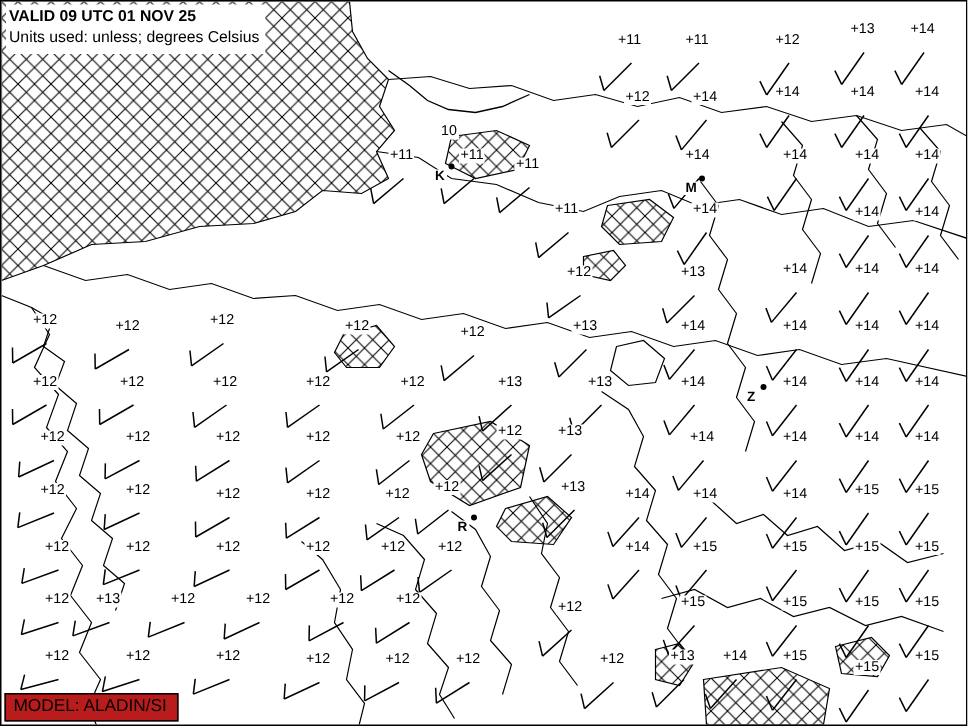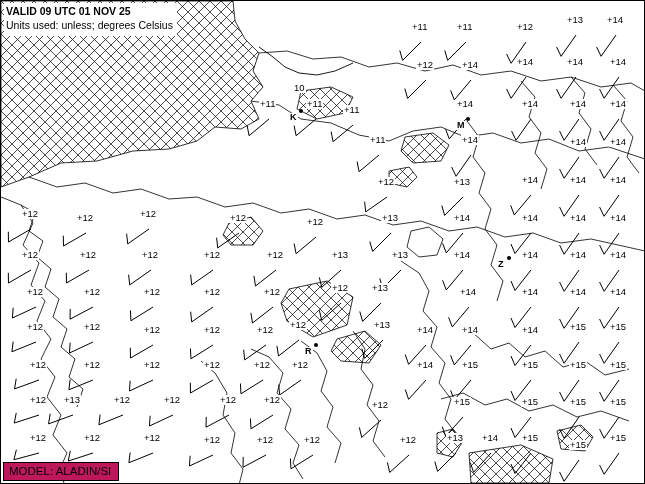--- a/index.html
+++ b/index.html
@@ -42,21 +42,21 @@
     font-size: 10.5px;
   }
   .hdr-bold {
     font-weight: bold;
   }
   .model-block {
     position: absolute;
     left: 2px;
     bottom: 2px;
     z-index: 20;
-    background: #be185d;
+    background: #b91c1c;
     border: 1px solid #000;
     padding: 2px 7px 3px 5px;
     font-size: 11.5px;
     color: #000;
     white-space: nowrap;
   }
   .temp-label {
     position: absolute;
     z-index: 12;
     font-size: 9.5px;

